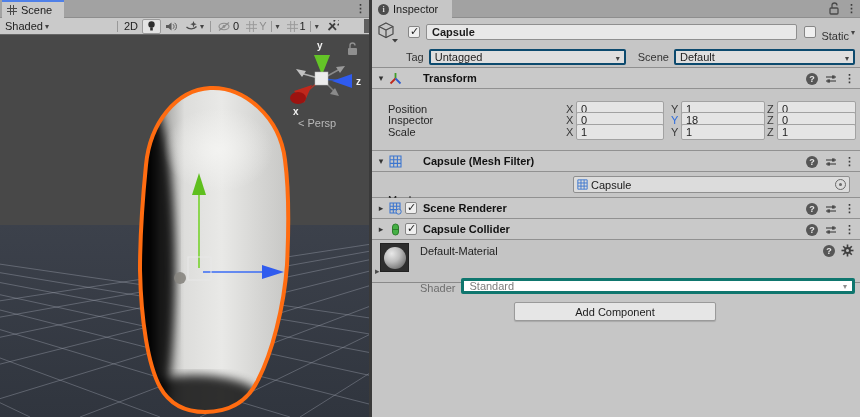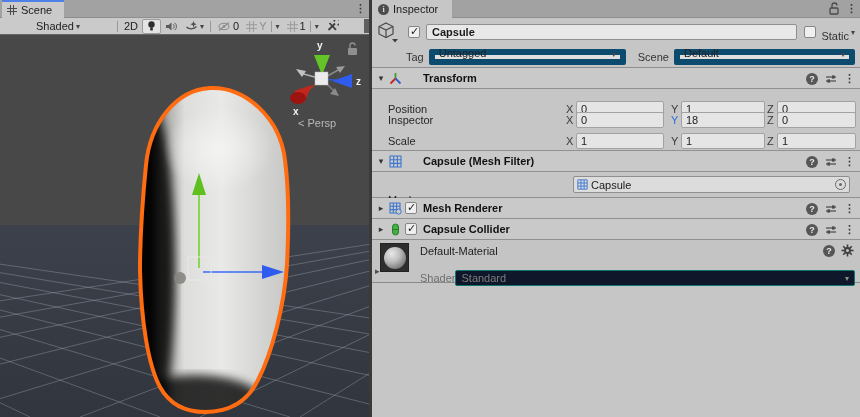--- a/index.html
+++ b/index.html
@@ -10,21 +10,21 @@
 
   
   .scene-panel{position:absolute;left:0;top:0;width:369px;height:417px;background:#484848}
   .scene-tabbar{position:absolute;left:0;top:0;width:369px;height:18px;background:#a2a2a2;border-bottom:1px solid #8e8e8e}
   .scene-tab{position:absolute;left:2px;top:0;height:18px;padding:0 12px 0 5px;background:#cacaca;
     border-top:2px solid #4f80e8;display:flex;align-items:center;gap:4px}
   .panel-kebab{position:absolute;right:3px;top:2px;font-size:11px;font-weight:bold;color:#3c3c3c;letter-spacing:0}
   .scene-toolbar{position:absolute;left:0;top:18px;width:369px;height:17px;background:#cacaca;
     border-bottom:1px solid #666;display:flex;align-items:center;padding:0 2px;gap:1px}
   .tb-item{height:15px;display:flex;align-items:center;padding:0 3px;border-radius:2px;color:#222;gap:2px;white-space:nowrap}
-  .tb-dd{width:112px;justify-content:center}
+  .tb-dd{width:112px;justify-content:flex-start}
   .tb-on{background:#e4e4e4;border:1px solid #9c9c9c}
   .tb-sep{width:1px;height:11px;background:#999;margin:0 2px}
   .tb-arrow{color:#444;font-size:8px}
   .tb-dim{color:#8d8d8d}
   .tb-sliver{position:absolute;right:0;top:19px;width:5px;height:14px;background:#5f5f5f}
   .viewport{position:absolute;left:0;top:35px;width:369px;height:382px}
   .viewport svg{display:block}
 
   
   .vdivider{position:absolute;left:369px;top:0;width:3px;height:417px;background:#3a3a3a}
@@ -38,21 +38,21 @@
   .info-icon{width:11px;height:11px;border-radius:50%;background:#4c4c4c;color:#ddd;font-size:8px;font-weight:bold;
     display:flex;align-items:center;justify-content:center;font-family:"Liberation Serif",serif}
 
   .go-header{position:relative;height:50px;border-bottom:1px solid #8f8f8f}
   .go-row1{position:absolute;left:4px;top:5px;right:5px;height:18px;display:flex;align-items:center}
   .go-row2{position:absolute;left:34px;top:31px;right:5px;height:15px;display:flex;align-items:center}
   .name-field{flex:1;height:16px;background:#e8e8e8;border:1px solid #8f8f8f;border-radius:2px;
     padding:0 5px;font-weight:bold;display:flex;align-items:center;margin:0 7px 0 6px}
   .cb{width:12px;height:12px;background:#efefef;border:1px solid #868686;border-radius:2px;position:relative;flex:none}
   .cb.checked::after{content:"✓";position:absolute;left:1px;top:-2px;font-size:11px;color:#222}
-  .dd{height:16px;background:#dfdfdf;border:6px solid #0c4a6e;border-radius:2px;display:flex;align-items:flex-end;
+  .dd{height:16px;background:#dfdfdf;border:2px solid #0c4a6e;border-radius:2px;display:flex;align-items:flex-end;
     justify-content:space-between;padding:0 4px;color:#222}
   .dd .tb-arrow{margin-left:4px}
   .lbl{color:#333}
 
   .comp-header{position:relative;height:21px;border-bottom:1px solid #919191;background:#c9c9c9;display:flex;align-items:center}
   .fold{width:10px;text-align:center;color:#333;font-size:9px;margin-left:4px;flex:none}
   .comp-icon{width:14px;height:14px;margin:0 3px 0 2px;display:flex;align-items:center;justify-content:center;flex:none}
   .comp-title{font-weight:bold;color:#111;position:absolute;left:51px}
   .hdr-icons{position:absolute;right:5px;top:0;height:21px;display:flex;align-items:center;gap:7px}
   .help-icon{width:12px;height:12px;border-radius:50%;background:#565656;color:#e8e8e8;font-size:9px;font-weight:bold;
@@ -77,22 +77,22 @@
   .picker::after{content:"";position:absolute;left:3px;top:3px;width:3px;height:3px;border-radius:50%;background:#6a6a6a}
 
   .mat-section{position:relative;height:43px;border-bottom:1px solid #8a8a8a;background:#c4c4c4}
   .mat-thumb{position:absolute;left:8px;top:3px;width:29px;height:29px;background:#2e2e2e;border:1px solid #222;
     display:flex;align-items:center;justify-content:center}
   .mat-sphere{width:22px;height:22px;border-radius:50%;
     background:radial-gradient(circle at 35% 30%, #e8e8e8 0%, #bdbdbd 40%, #7c7c7c 75%, #5a5a5a 100%)}
   .mat-fold{position:absolute;left:3px;top:26px;color:#4a4a4a;font-size:9px}
   .mat-title{position:absolute;left:48px;top:5px;color:#222}
   .mat-icons{position:absolute;right:6px;top:4px;display:flex;gap:6px;align-items:center}
-  .shader-row{position:absolute;left:48px;top:22px;right:5px;height:32px;display:flex;align-items:center;}
-  .shader-dd{flex:1;height:16px;background:#0f172a;border:1px solid #0f766e;border-radius:2px;display:flex;
+  .shader-row{position:absolute;left:48px;top:22px;right:5px;height:32px;display:flex;align-items:flex-end;gap:6px}
+  .shader-dd{flex:1;height:16px;background:#ffffff;border:3px solid #0f766e;border-radius:2px;display:flex;
     align-items:center;justify-content:space-between;padding:0 5px;color:#7d7d7d}
 
   .add-comp-wrap{position:relative;height:60px}
   .add-comp{position:absolute;left:142px;top:19px;width:202px;height:19px;background:#e6e6e6;border:1px solid #9a9a9a;
     border-radius:2px;display:flex;align-items:center;justify-content:center;color:#1c1c1c;
     box-shadow:0 1px 1px rgba(0,0,0,0.15)}
 
   svg text{font-family:"Liberation Sans",sans-serif}
 </style>
 </head>
@@ -354,21 +354,21 @@
       </div>
       <div class="t-row" style="top:21px">
         <span class="t-label">Inspector</span>
         <span class="axis-l ax-x">X</span>
         <div class="num-field af-x">0</div>
         <span class="axis-l ax-y hl">Y</span>
         <div class="num-field af-y">18</div>
         <span class="axis-l ax-z">Z</span>
         <div class="num-field af-z">0</div>
       </div>
-      <div class="t-row" style="top:42px">
+      <div class="t-row" style="top:33px">
         <span class="t-label">Scale</span>
         <span class="axis-l ax-x">X</span>
         <div class="num-field af-x">1</div>
         <span class="axis-l ax-y">Y</span>
         <div class="num-field af-y">1</div>
         <span class="axis-l ax-z">Z</span>
         <div class="num-field af-z">1</div>
       </div>
     </div>
 
@@ -404,21 +404,21 @@
 
     <div class="comp-header">
       <span class="fold">▸</span>
       <span class="comp-icon">
         <svg width="13" height="13" viewBox="0 0 13 13">
           <path d="M1 1H11V11H1Z M1 4.3H11 M1 7.6H11 M4.3 1V11 M7.6 1V11" stroke="#3c76cf" stroke-width="1.1" fill="none"></path>
           <circle cx="9.6" cy="9.6" r="2.6" fill="#c9c9c9" stroke="#3c76cf" stroke-width="1"></circle>
         </svg>
       </span>
       <span class="cb checked" style="position:absolute;left:33px"></span>
-      <span class="comp-title">Mesh Renderer</span>
+      <span class="comp-title">Scene Renderer</span>
       <div class="hdr-icons">
         <span class="help-icon">?</span>
         <svg width="12" height="12" viewBox="0 0 12 12">
           <line x1="1" y1="4" x2="11" y2="4" stroke="#4a4a4a" stroke-width="1.2"></line>
           <line x1="1" y1="8" x2="11" y2="8" stroke="#4a4a4a" stroke-width="1.2"></line>
           <rect x="7" y="2.4" width="2.6" height="3.2" fill="#4a4a4a"></rect>
           <rect x="2.4" y="6.4" width="2.6" height="3.2" fill="#4a4a4a"></rect>
         </svg>
         <span class="kebab">⋮</span>
       </div>
@@ -467,15 +467,20 @@
       </div>
       <div class="shader-row">
         <span class="lbl" style="color:#6e6e6e">Shader</span>
         <div class="shader-dd">
           <span>Standard</span>
           <span class="tb-arrow" style="color:#8d8d8d">▾</span>
         </div>
       </div>
     </div>
 
+    <div class="add-comp-wrap">
+      <div class="add-comp">
+        <span>Add Component</span>
+      </div>
+    </div>
 
   </div>
 </div>
 
 </body></html>

